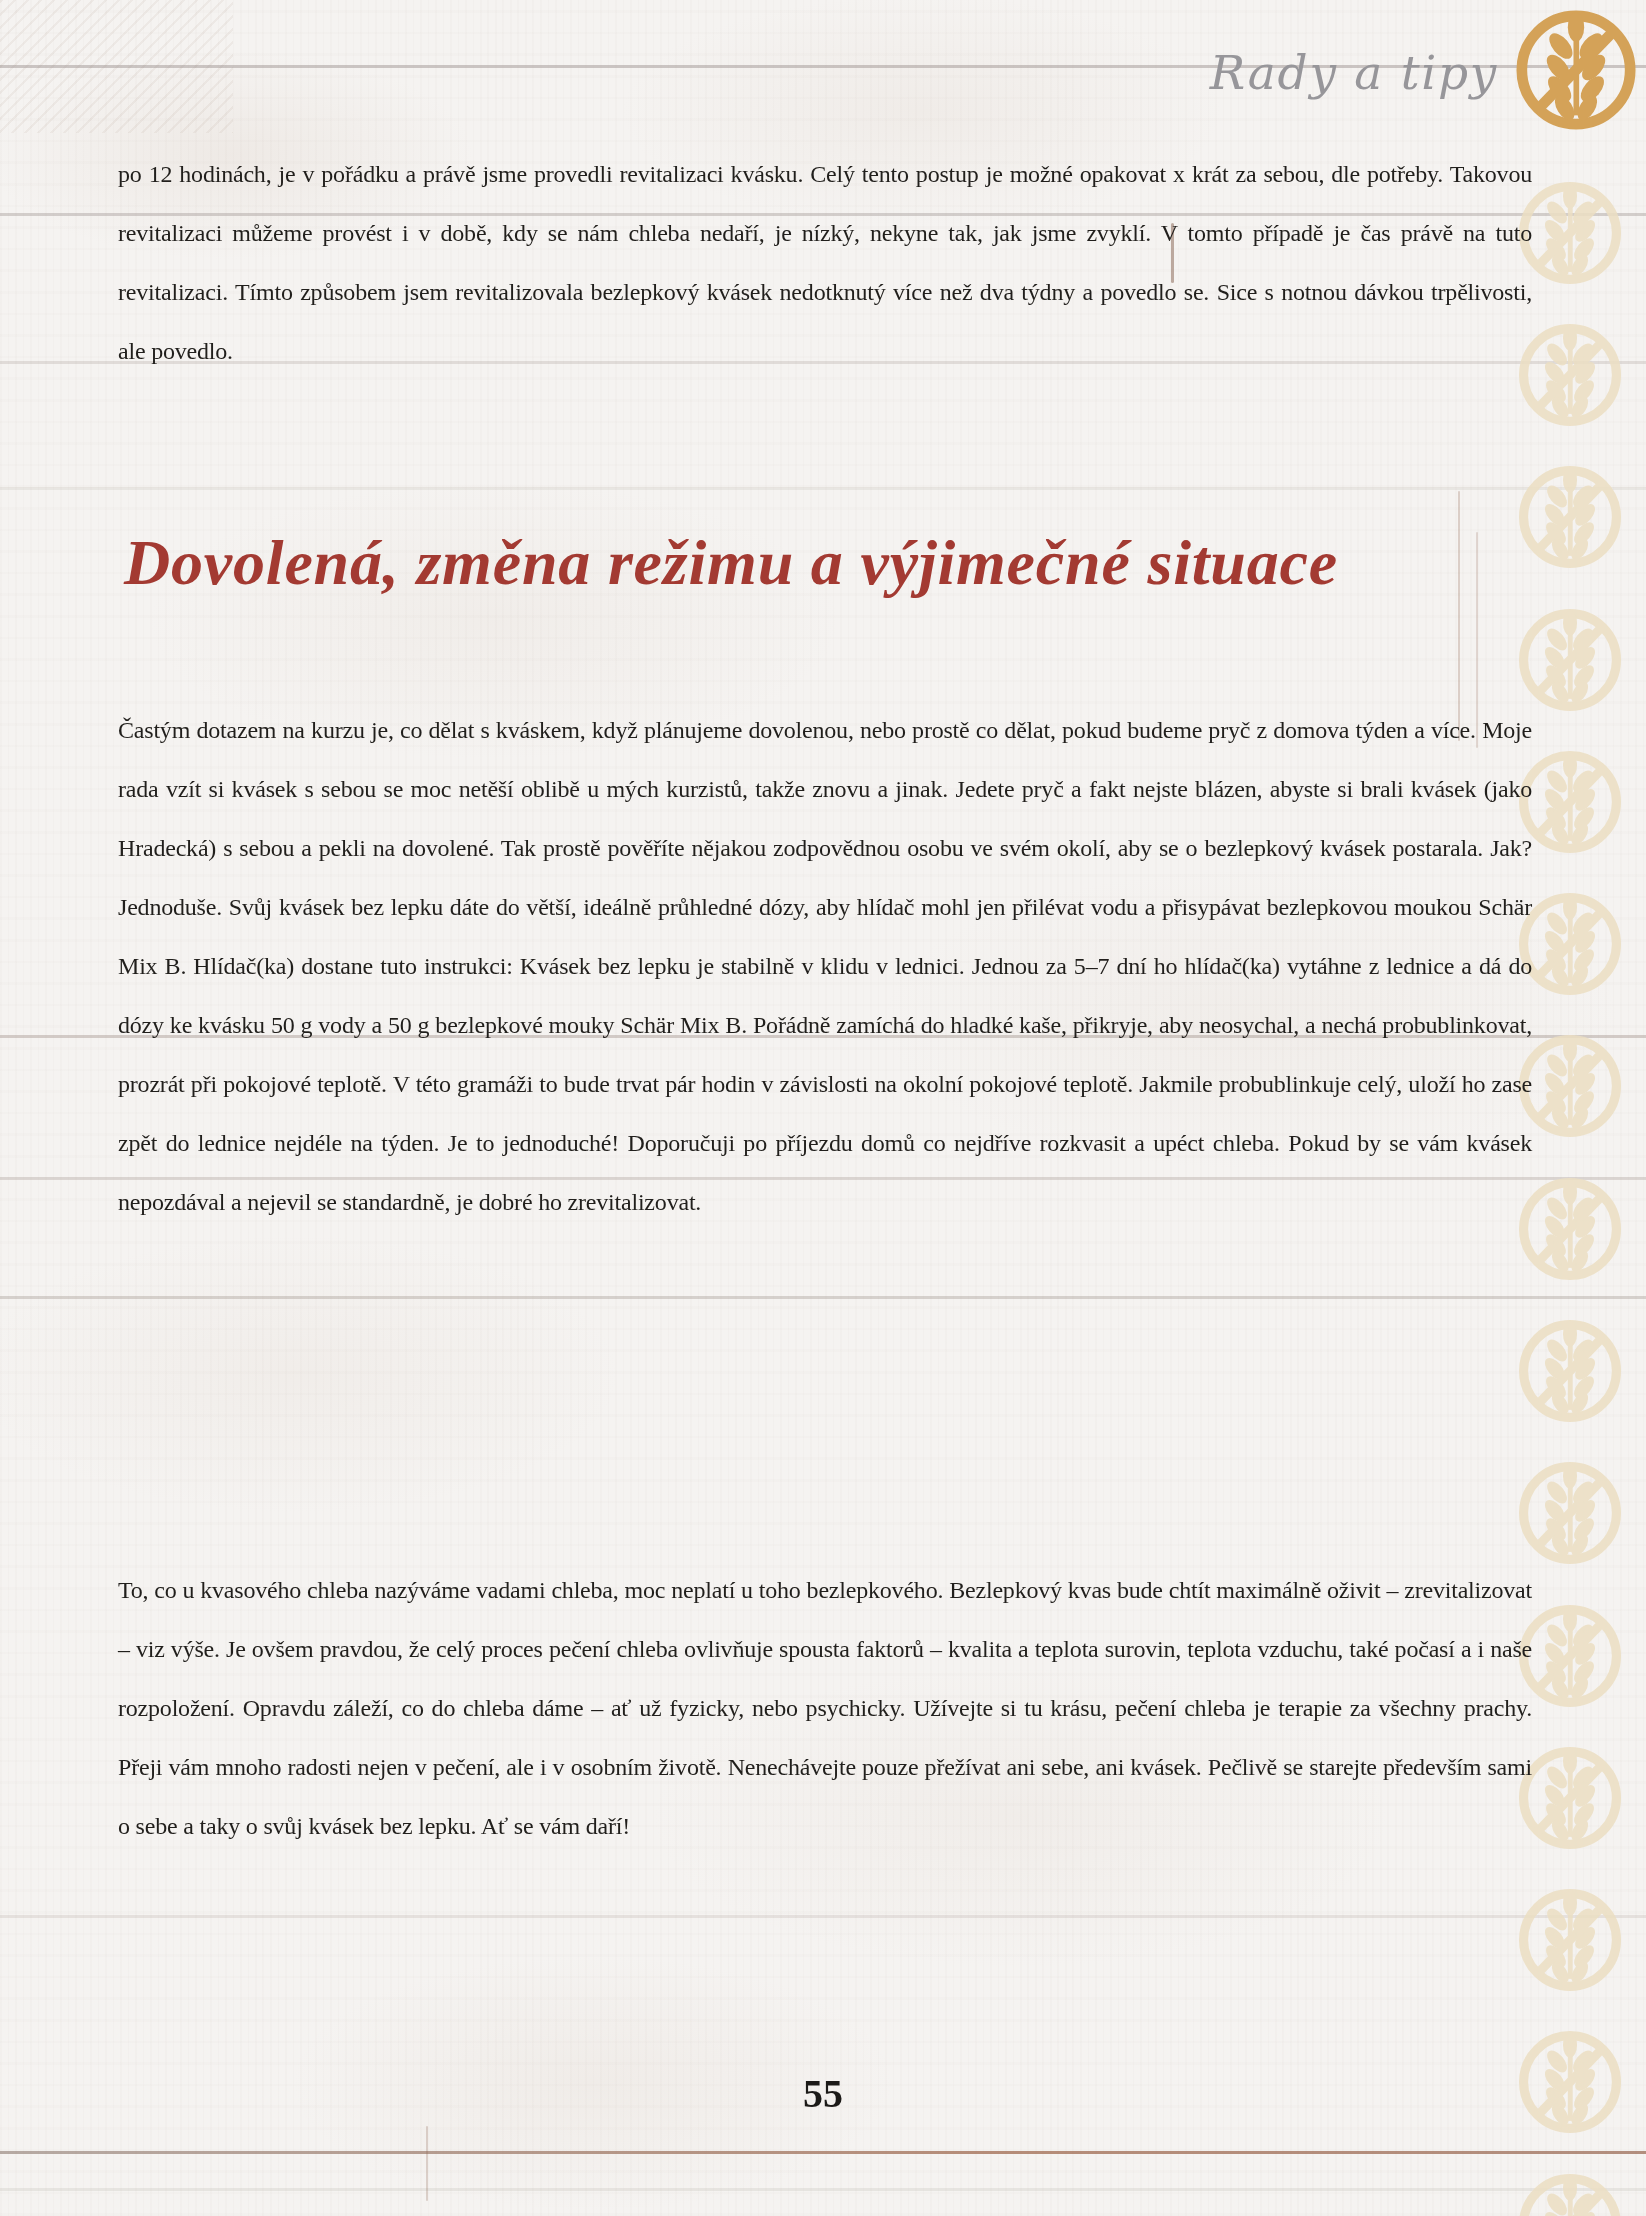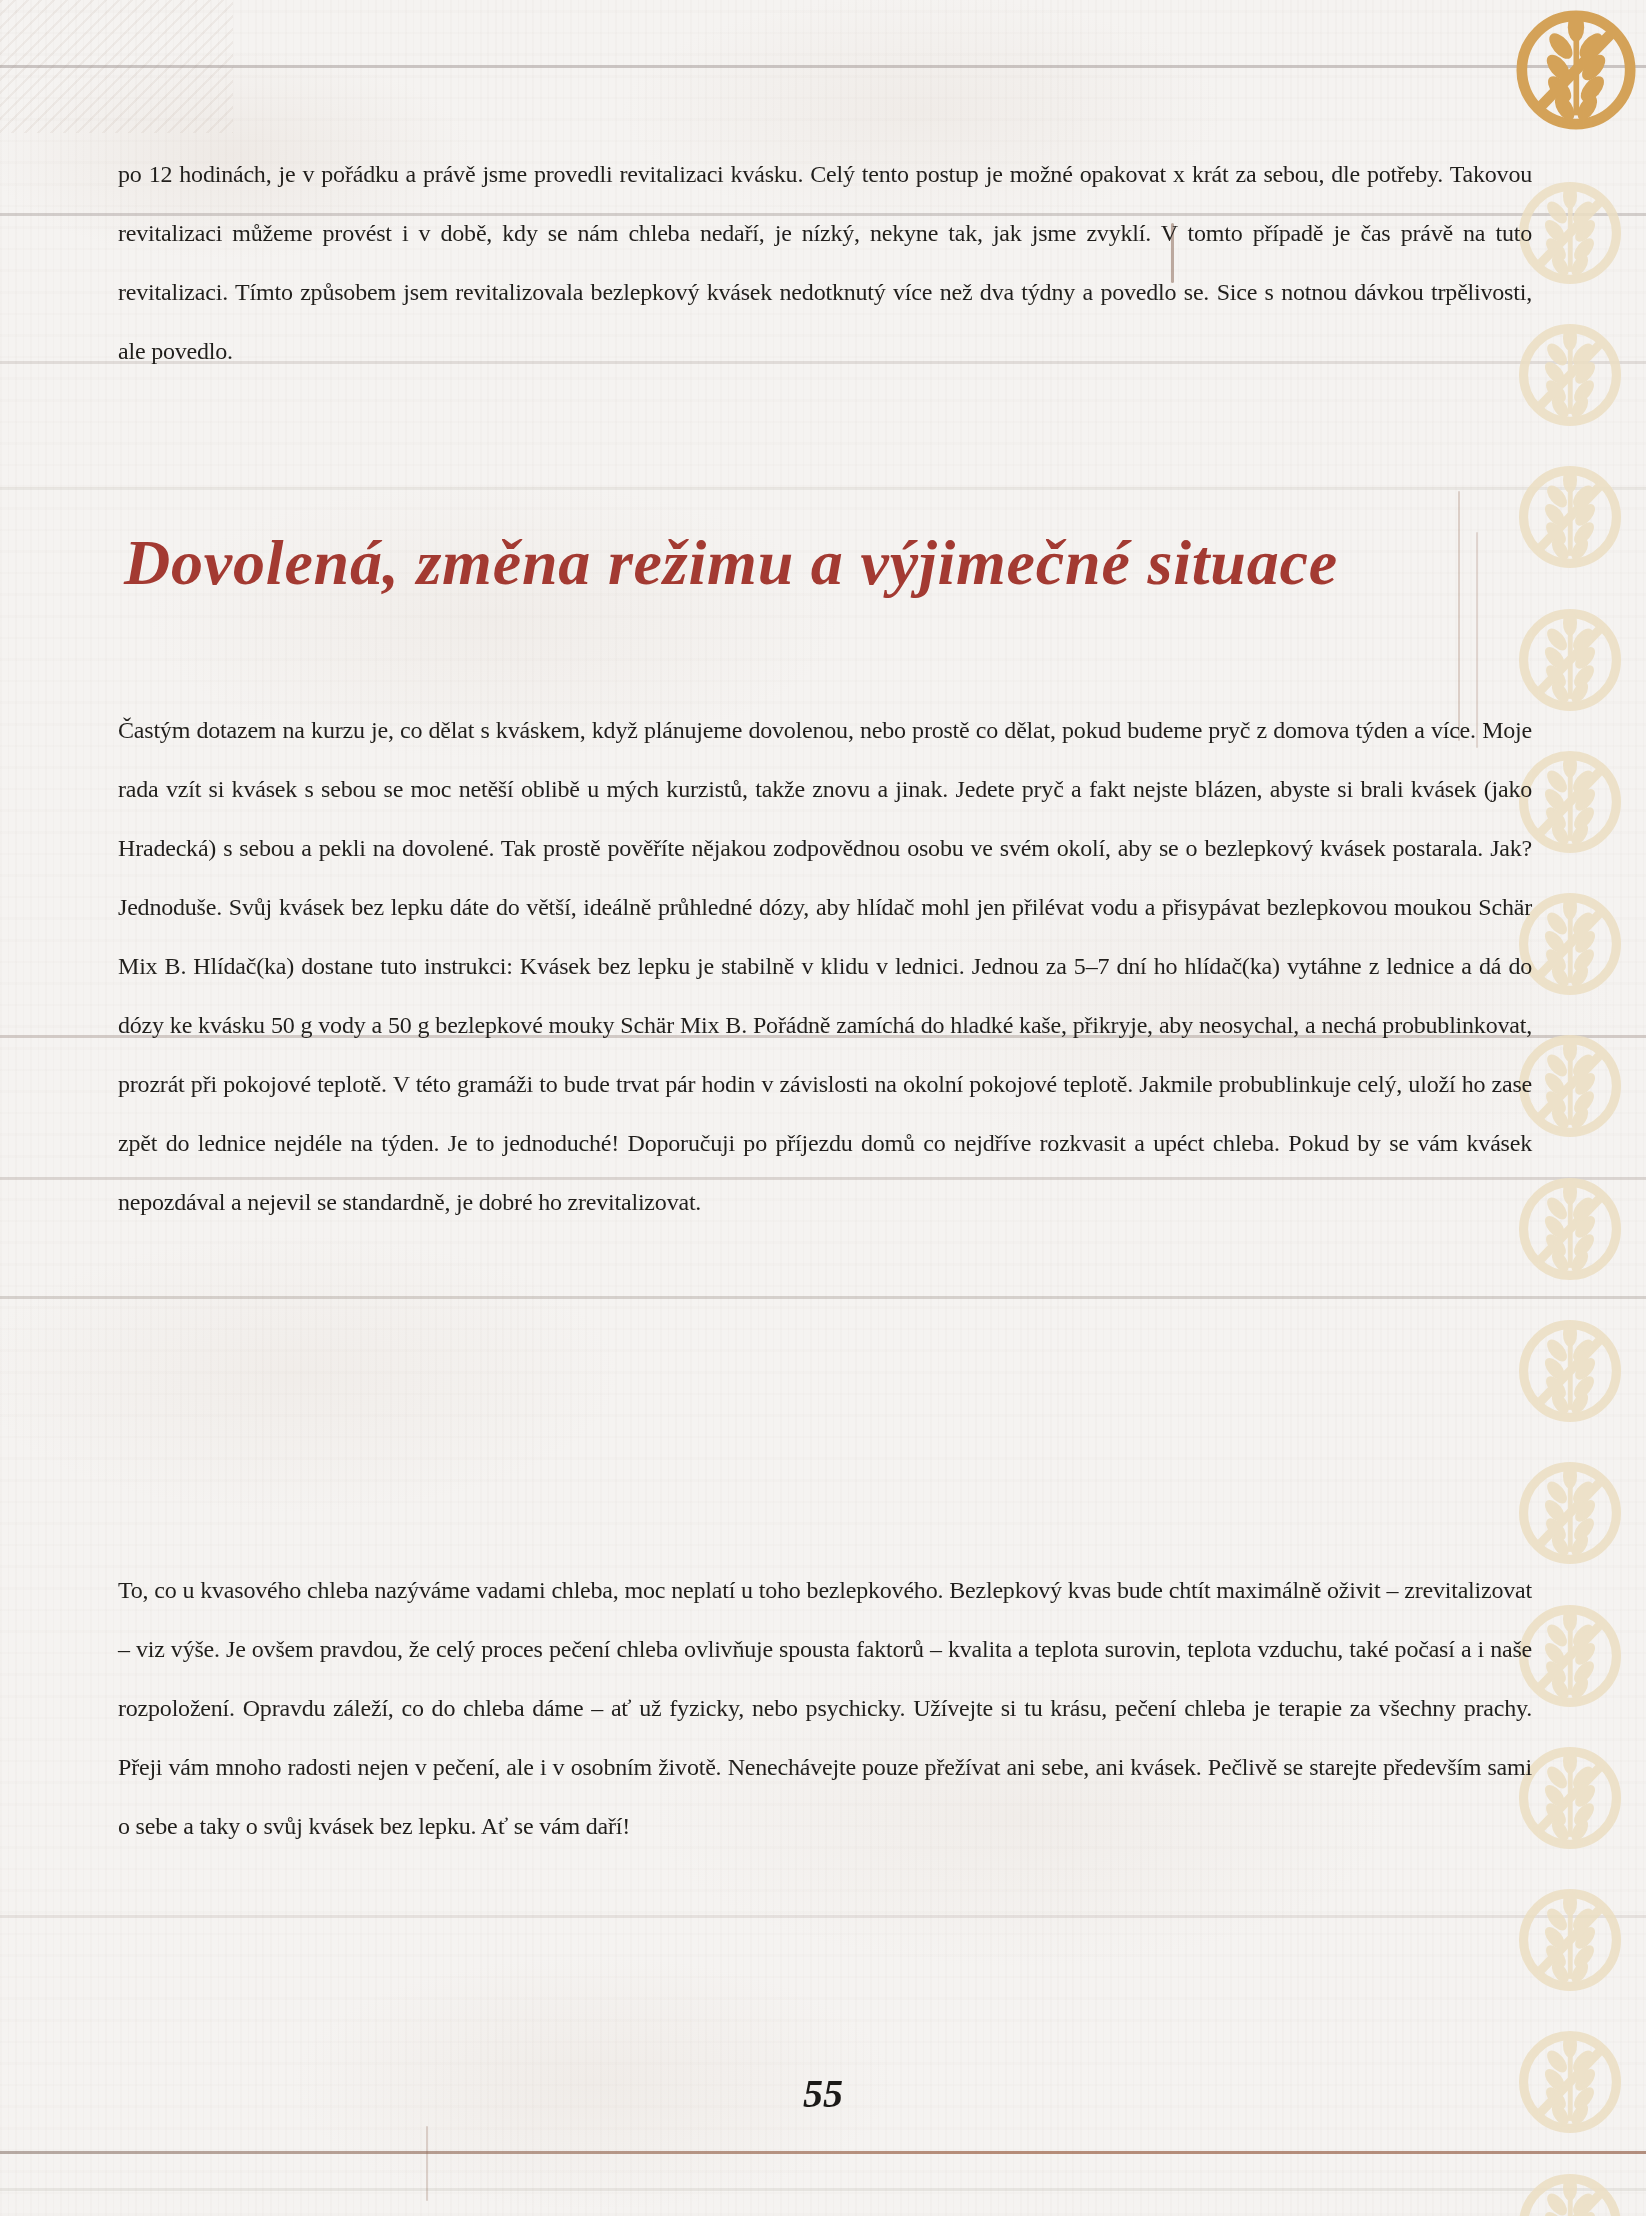--- a/index.html
+++ b/index.html
@@ -55,21 +55,21 @@
   .p1{top:145px;}
   .p2{top:701px;}
   .p3{top:1561px;}
   .heading{
     position:absolute;left:116px;top:493px;width:1248px;margin:8px;
     font-family:"Liberation Serif",serif;font-style:italic;font-weight:bold;
     font-size:64px;line-height:123px;color:var(--heading-red);letter-spacing:0.8px;
   }
   .pagenum{
     position:absolute;left:0;top:2070px;width:100%;text-align:center;
-    font-style:italic;font-weight:bold;font-size:40px;color:#1c1a18;
+    font-weight:bold;font-size:40px;color:#1c1a18;
   }
 </style>
 </head>
 <body>
 
 <div class="page">
 
   <div class="grain"></div>
   <div class="corner-grain"></div>
 
@@ -356,20 +356,21 @@
         <ellipse cx="63" cy="65" rx="6.5" ry="12" transform="rotate(40 63 65)"></ellipse>
         <ellipse cx="41" cy="80" rx="6" ry="11" transform="rotate(-32 41 80)"></ellipse>
         <ellipse cx="59" cy="80" rx="6" ry="11" transform="rotate(32 59 80)"></ellipse>
       </g>
       <line x1="79" y1="20" x2="21" y2="80" stroke="currentColor" stroke-width="8.5"></line>
     </svg>
   </div>
     </div>
 
   <div class="header">
+    <span class="header-label">Rady a tipy</span>
     <span class="header-icon">
       <svg viewBox="0 0 100 100" aria-hidden="true">
         <circle cx="50" cy="50" r="43" fill="none" stroke="currentColor" stroke-width="8.5"></circle>
         <rect x="48" y="14" width="4.5" height="72" fill="currentColor"></rect>
         <g fill="currentColor">
           <ellipse cx="50" cy="16" rx="6.5" ry="11.5"></ellipse>
           <ellipse cx="38" cy="31" rx="6.5" ry="12" transform="rotate(-40 38 31)"></ellipse>
           <ellipse cx="62" cy="31" rx="6.5" ry="12" transform="rotate(40 62 31)"></ellipse>
           <ellipse cx="36" cy="48" rx="6.5" ry="12" transform="rotate(-40 36 48)"></ellipse>
           <ellipse cx="64" cy="48" rx="6.5" ry="12" transform="rotate(40 64 48)"></ellipse>

